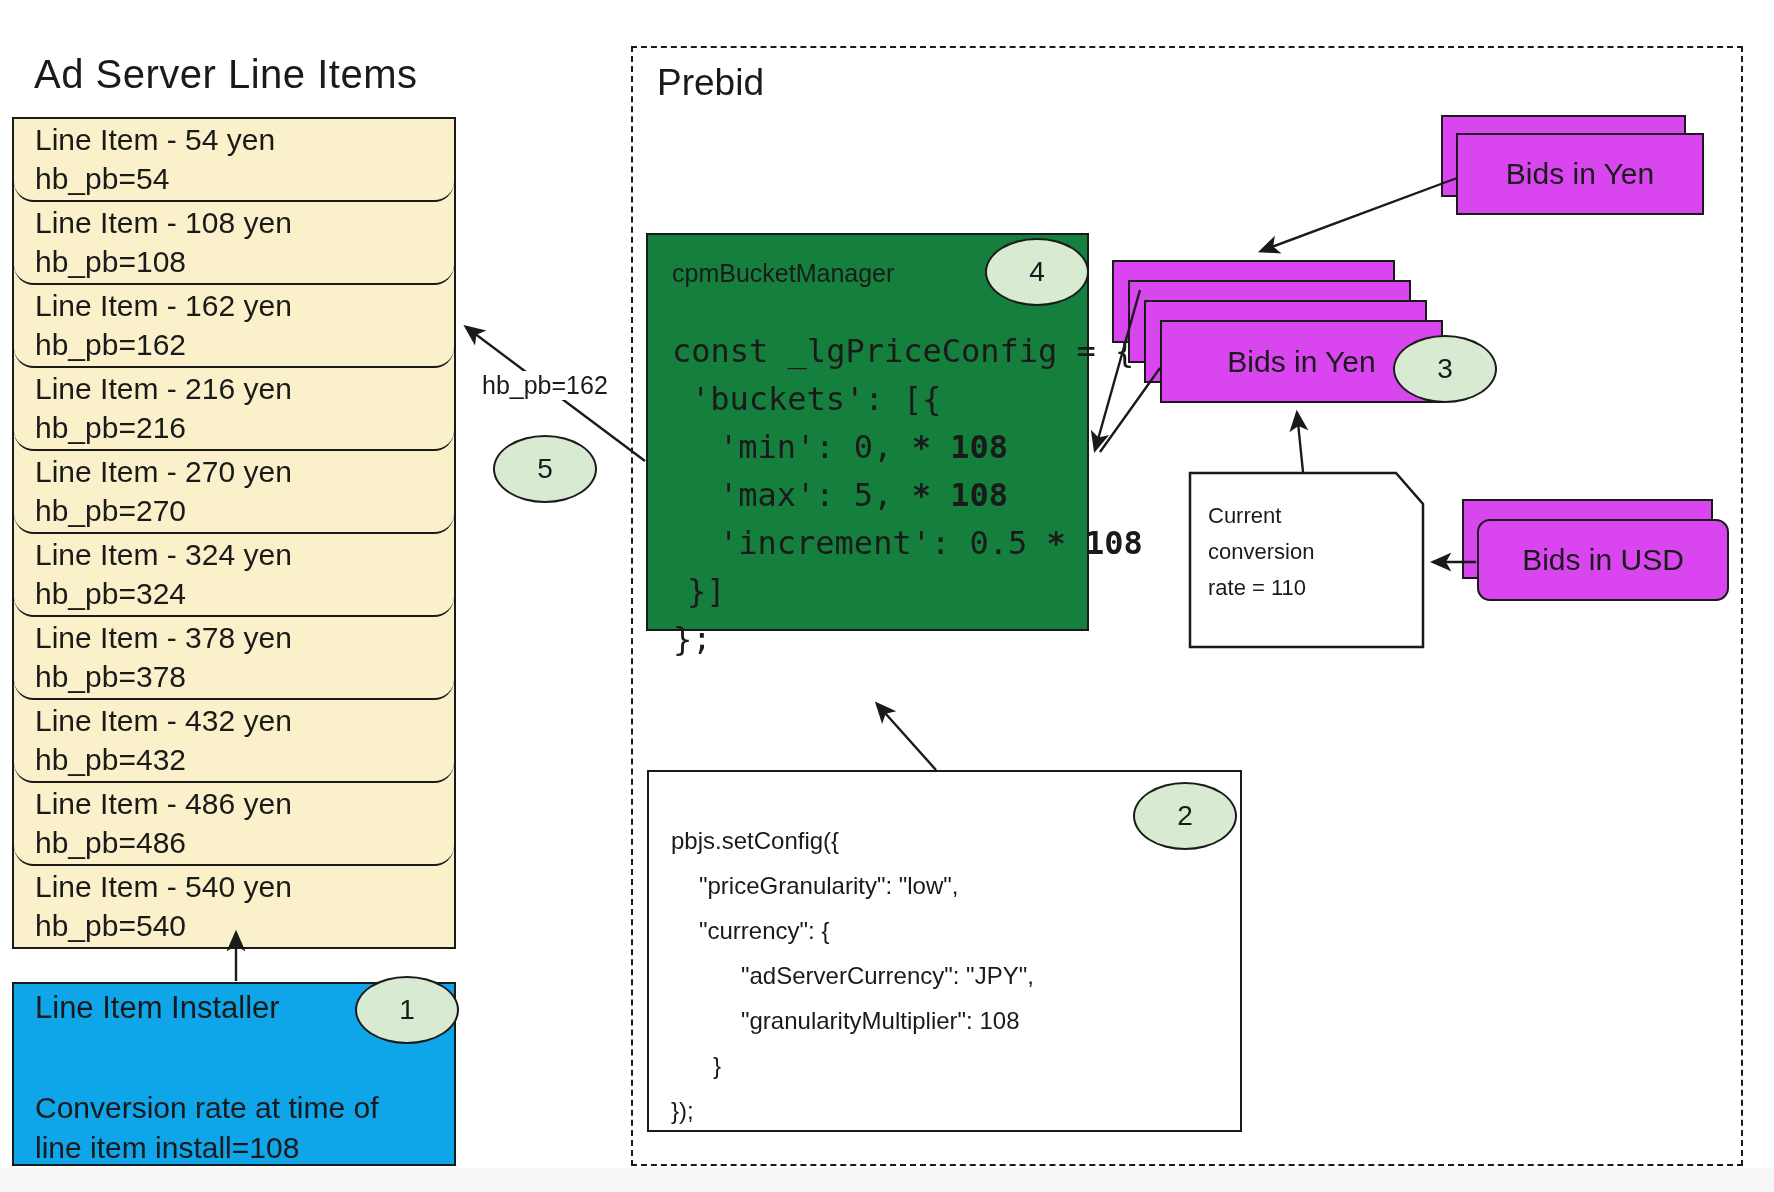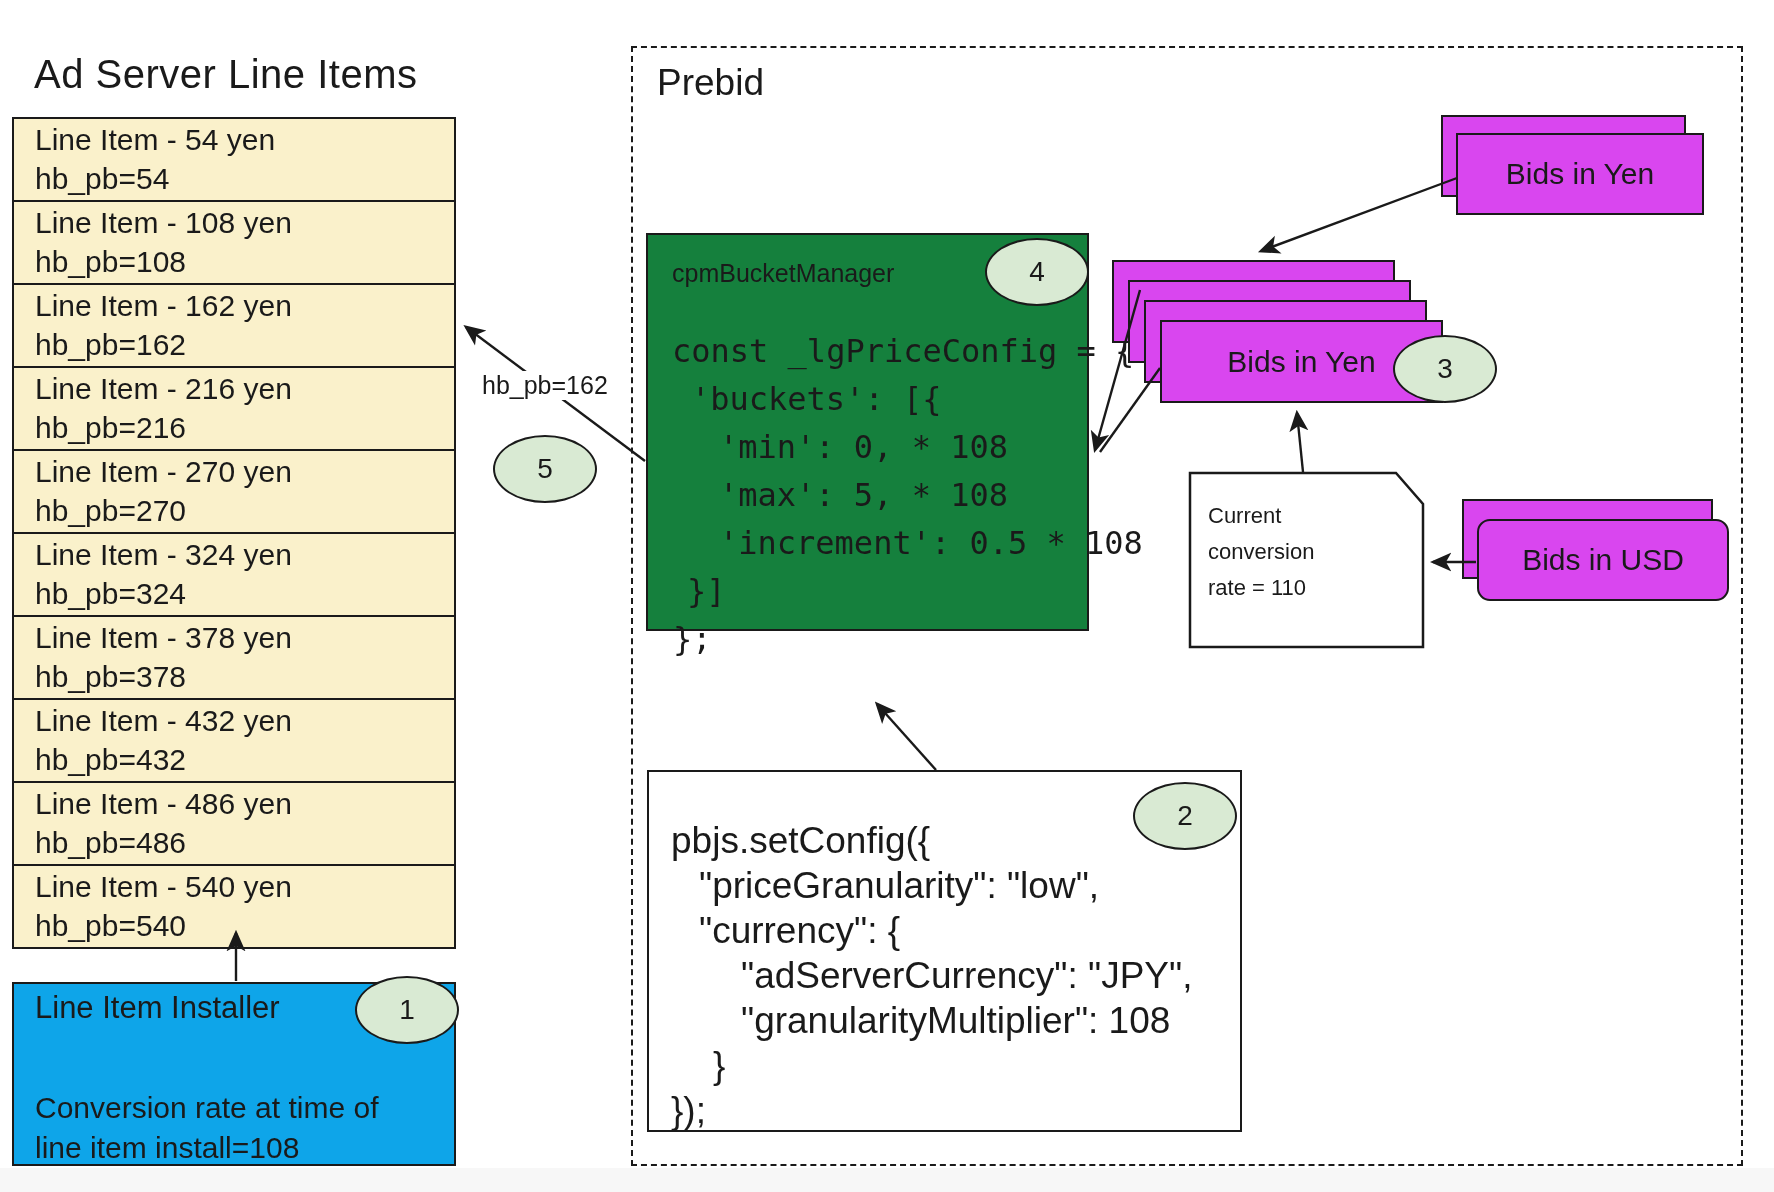--- a/index.html
+++ b/index.html
@@ -7,21 +7,21 @@
     position:relative;width:1774px;height:1192px;background:#ffffff;
     overflow:hidden;font-family:"Liberation Sans",sans-serif;color:#1a1a1a;
   }
   .abs{position:absolute;box-sizing:border-box;}
   
   .diagram-title{font-size:40px;letter-spacing:.5px;}
   .li-table{
     left:12px;top:117px;width:444px;
     background:#FAF1CB;border:2.5px solid #1a1a1a;
   }
-  .li-row{height:80px;border-bottom:2px solid #1a1a1a;padding:1px 0 0 21px;}
+  .li-row{height:80px;border-bottom:2px solid #1a1a1a;padding:1px 0 0 21px;border-radius:20px;}
   .li-row:last-child{border-bottom:none;}
   .li-row div{font-size:30px;line-height:39px;white-space:nowrap;}
   .installer{
     left:12px;top:982px;width:444px;height:184px;
     background:#0ea5e9;border:2.5px solid #1a1a1a;padding:6px 0 0 21px;
   }
   .installer .t{font-size:31px;}
   .installer .note{position:absolute;left:21px;top:104px;font-size:30px;line-height:40px;white-space:nowrap;}
   
   .prebid-frame{
@@ -30,29 +30,29 @@
   }
   .prebid-title{left:657px;top:62px;font-size:37px;}
   
   .bucket-box{
     left:646px;top:233px;width:443px;height:398px;
     background:#15803d;border:2.5px solid #1a1a1a;
   }
   .bucket-title{position:absolute;left:24px;top:24px;font-size:25px;}
   .bucket-code{position:absolute;left:24px;top:92px;font-family:"DejaVu Sans Mono","Liberation Mono",monospace;font-size:32px;}
   .bucket-code .cl{height:48px;line-height:48px;white-space:pre;}
-  .bucket-code .b{font-weight:normal;margin-top:18px;}
+  .bucket-code .b{font-weight:bold;margin-top:18px;}
   .ind0{padding-left:0px;}.ind1{padding-left:19px;}.ind2{padding-left:47px;}
   .ind3{padding-left:15px;}.ind4{padding-left:1px;}
   
   .config-box{
     left:647px;top:770px;width:595px;height:362px;
     background:#ffffff;border:2.5px solid #1a1a1a;
   }
-  .config-code{position:absolute;left:22px;top:46px;font-size:37px;}
+  .config-code{position:absolute;left:22px;top:46px;font-size:24px;}
   .config-code .cl{height:45px;line-height:45px;white-space:pre;}
   .ci0{padding-left:0px;}.ci1{padding-left:28px;}.ci2{padding-left:70px;}.ci3{padding-left:42px;}
   
   .card{
     background:#d946ef;border:2px solid #1a1a1a;
     display:flex;align-items:center;justify-content:center;
     font-size:30px;white-space:nowrap;
   }
   
   .note-text{left:1208px;top:498px;font-size:22px;line-height:36px;z-index:6;}

